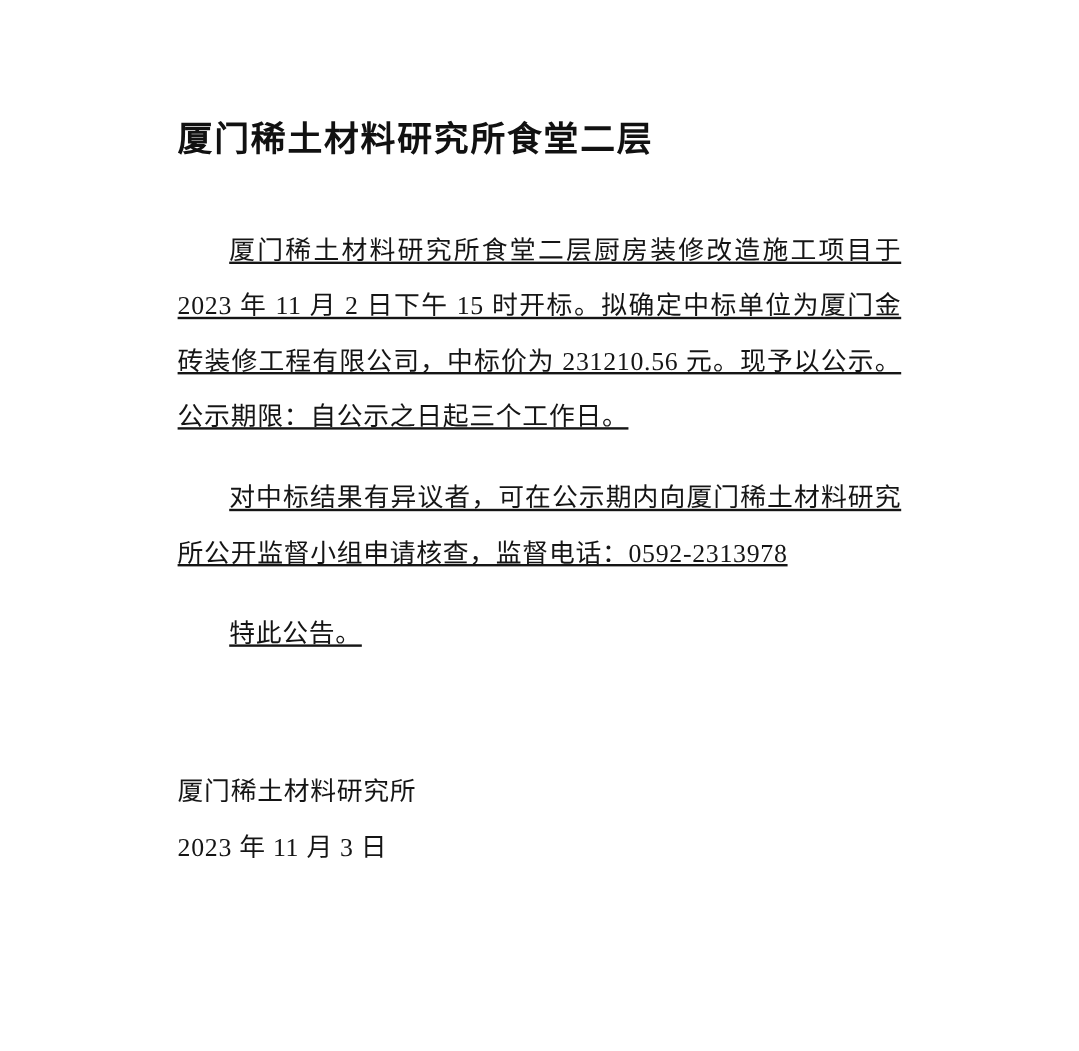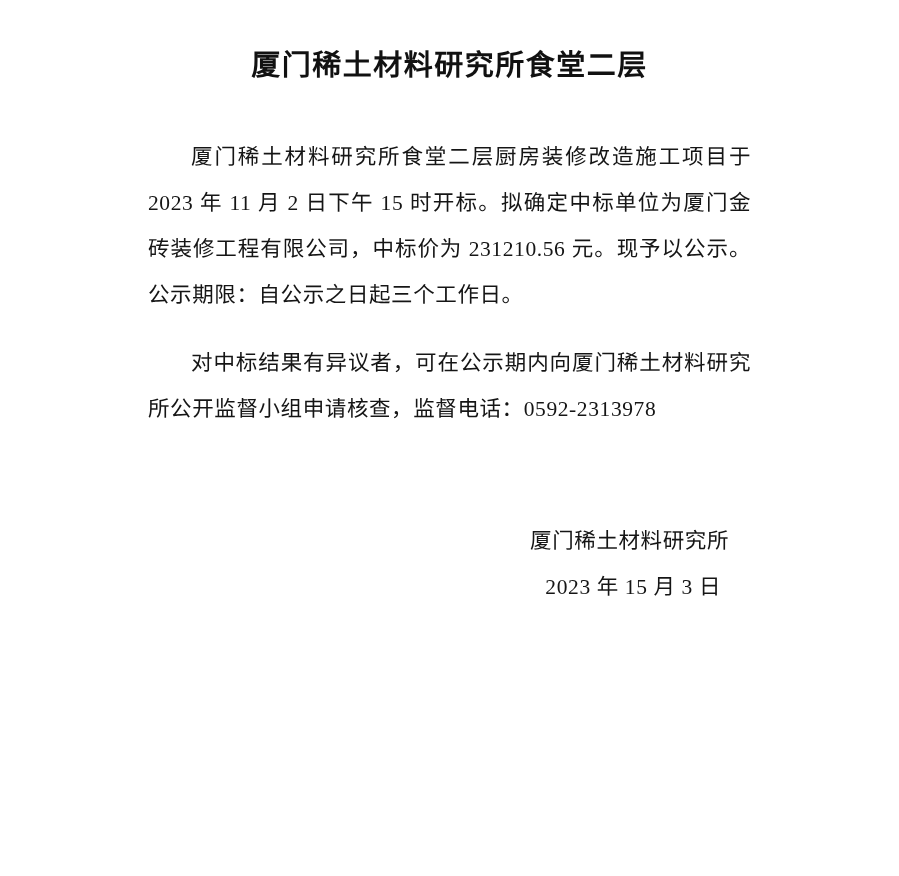--- a/index.html
+++ b/index.html
@@ -15,48 +15,48 @@
     overflow: hidden;
   }
   .page {
     position: relative;
     width: 899px;
     height: 876px;
     box-sizing: border-box;
     padding: 0 148px;
   }
   .title-block {
-    padding-top: 40px;
-    text-align: center;
+    padding-top: 92px;
+    text-align: left;
   }
   .title-line {
     font-size: 29px;
     font-weight: bold;
     line-height: 50px;
     letter-spacing: 1.5px;
     color: #111111;
   }
   .body-block {
     margin-top: 44px;
   }
   .para {
     font-size: 21.5px;
     line-height: 46px;
     text-align: justify;
     text-justify: inter-ideograph;
     text-indent: 2em;
     letter-spacing: 0.6px;
     color: #151515;
+    text-decoration: underline;
   }
   .para + .para {
     margin-top: 0;
   }
   .signature-block {
     margin-top: 86px;
-    text-align: right;
     padding-right: 22px;
   }
   .sig-line {
     font-size: 21.5px;
     line-height: 46px;
     letter-spacing: 0.6px;
     color: #151515;
   }
   .sig-date {
     padding-right: 8px;
@@ -67,20 +67,21 @@
 
 <div class="page">
 
   <div class="title-block">
     <div class="title-line">厦门稀土材料研究所食堂二层</div>
   </div>
 
   <div class="body-block">
     <p class="para">厦门稀土材料研究所食堂二层厨房装修改造施工项目于 2023 年 11 月 2 日下午 15 时开标。拟确定中标单位为厦门金砖装修工程有限公司，中标价为 231210.56 元。现予以公示。公示期限：自公示之日起三个工作日。</p>
     <p class="para">对中标结果有异议者，可在公示期内向厦门稀土材料研究所公开监督小组申请核查，监督电话：0592-2313978</p>
+    <p class="para">特此公告。</p>
   </div>
 
   <div class="signature-block">
     <div class="sig-line">厦门稀土材料研究所</div>
-    <div class="sig-line sig-date">2023 年 15 月 3 日</div>
+    <div class="sig-line sig-date">2023 年 11 月 3 日</div>
   </div>
 
 </div>
 
 </body></html>

